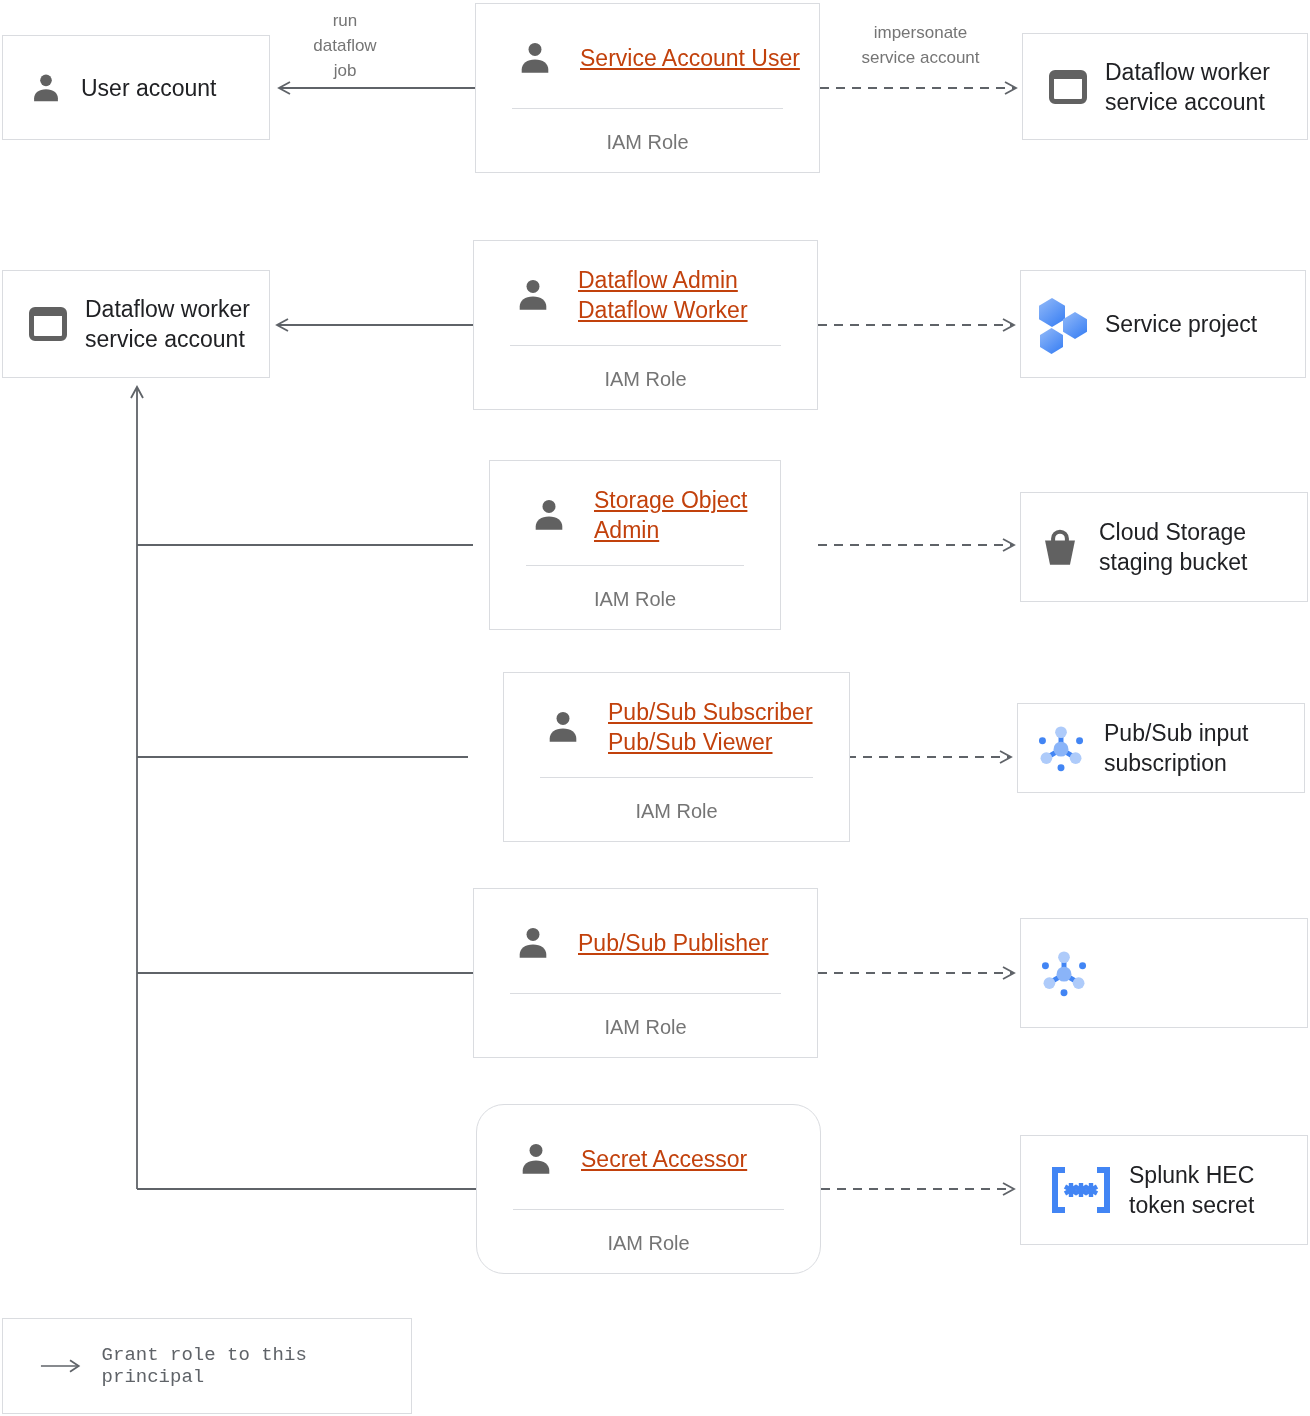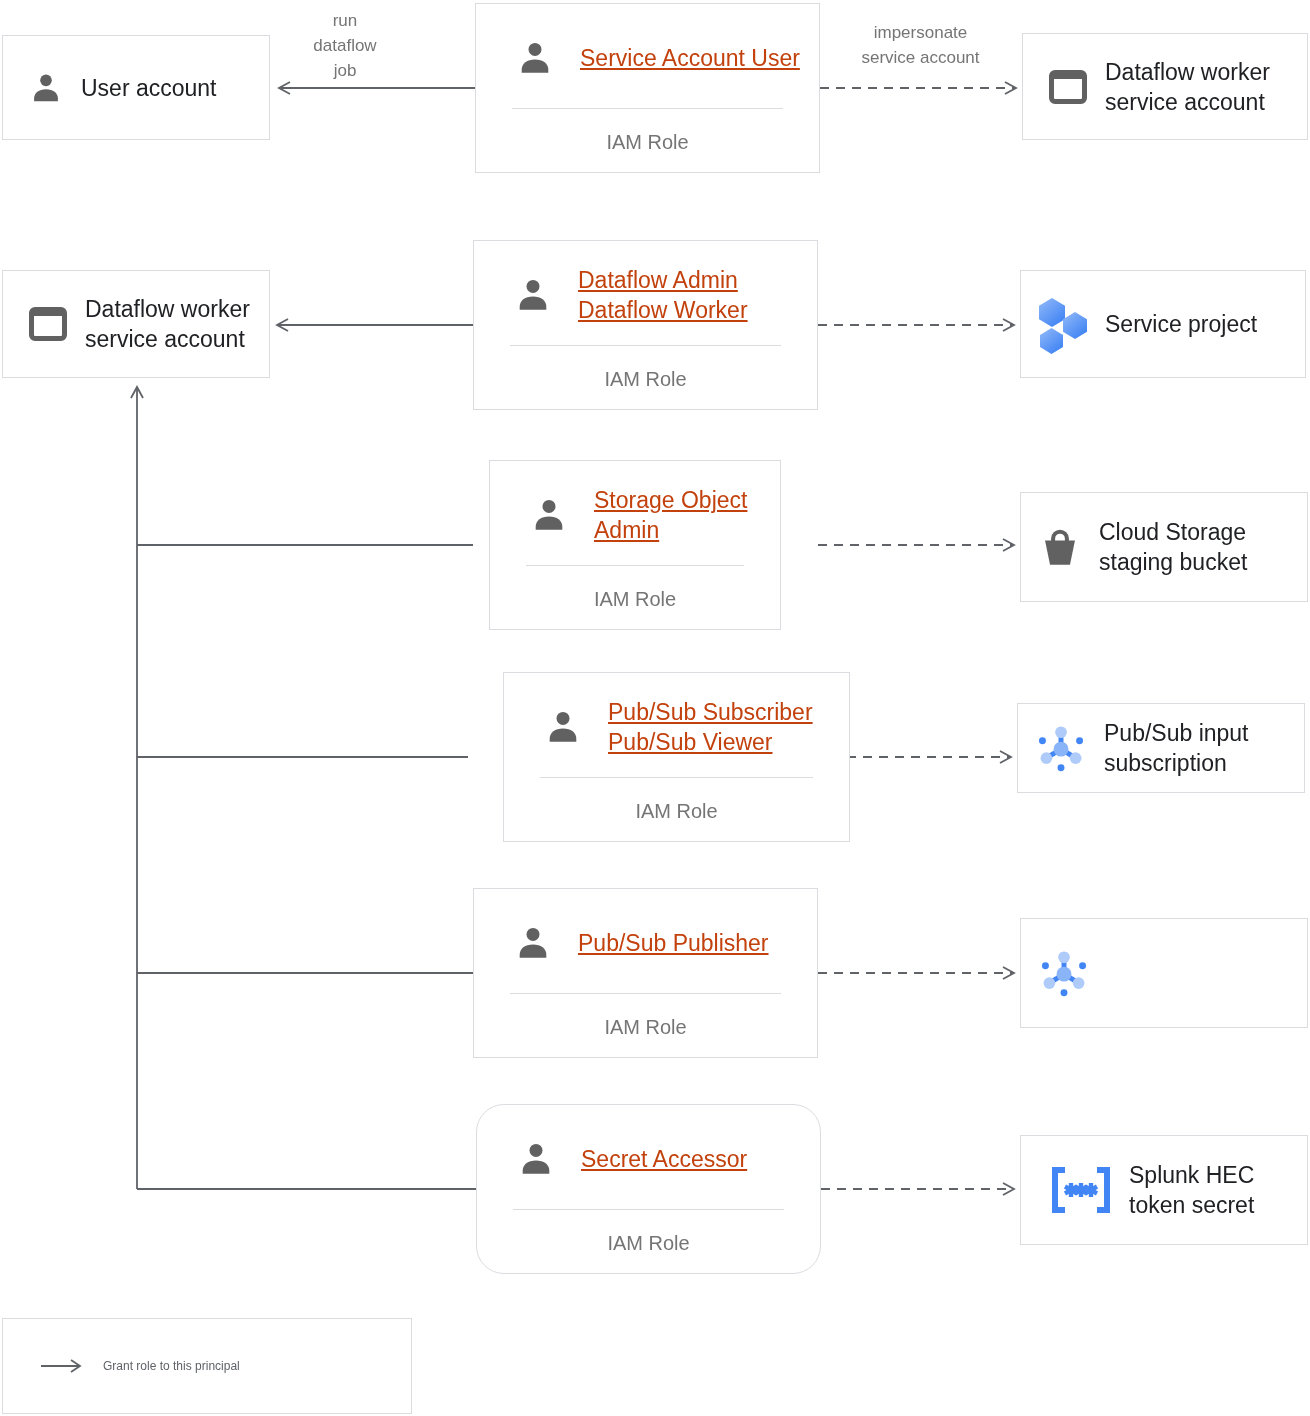--- a/index.html
+++ b/index.html
@@ -117,22 +117,23 @@
     gap: 14px;
     padding-left: 36px;
   }
   .legend-row {
     display: flex;
     align-items: center;
     gap: 18px;
   }
   .legend-row svg { width: 46px; height: 16px; display: block; }
   .legend-label {
-    font-size: 12px;
+    font-size: 19px;
     color: #5f6368;
+    font-family: Liberation Mono, monospace;
   }
 </style>
 </head>
 <body>
 
 <div class="stage">
 
   <svg class="connectors" viewBox="0 0 1310 1416">
     <defs>
       <marker id="chev" markerWidth="18" markerHeight="18" refX="15" refY="8" orient="auto" markerUnits="userSpaceOnUse">

